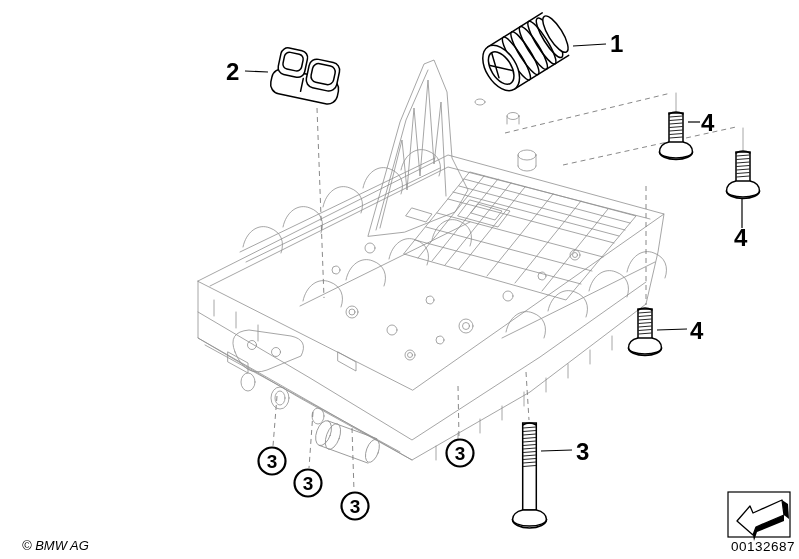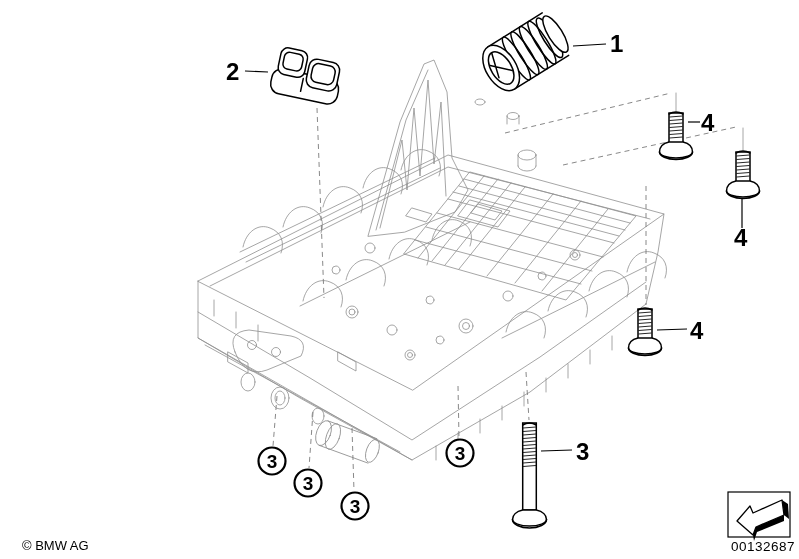--- a/index.html
+++ b/index.html
@@ -9,21 +9,21 @@
   .gray{stroke:#8f8f8f;fill:none;stroke-width:0.8;stroke-linejoin:round;stroke-linecap:round;}
   .dash{stroke:#7a7a7a;fill:none;stroke-width:0.9;stroke-dasharray:5 4;}
   .ink{stroke:#000;fill:none;stroke-width:1.5;stroke-linejoin:round;stroke-linecap:round;}
   .inkf{stroke:#000;fill:#ffffff;stroke-width:1.5;stroke-linejoin:round;}
   .thread{stroke:#000;fill:none;stroke-width:0.85;}
   .leader{stroke:#000;fill:none;stroke-width:1.2;}
   .callout{font-family:"Liberation Sans",sans-serif;font-weight:bold;fill:#000;}
   .cnum{font-size:24px;}
   .ccirc{font-size:19px;}
   .footer-text{position:absolute;font-size:13px;color:#000;}
-  #copyright{left:22px;top:538px;}
+  #copyright{left:22px;top:538px;font-style:italic;}
   #partnum{left:731px;top:539px;width:60px;text-align:left;font-size:13.5px;letter-spacing:0.5px;}
 </style>
 </head>
 <body>
 
 <div id="stage">
 <svg width="799" height="559" viewBox="0 0 799 559">
 
   <defs>
     <g id="screw-shape">

